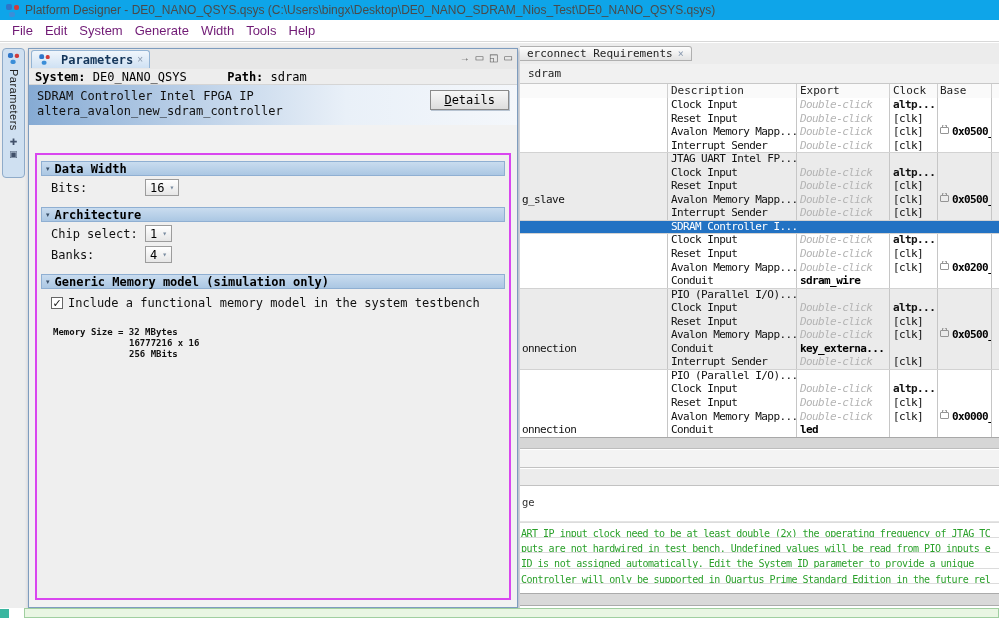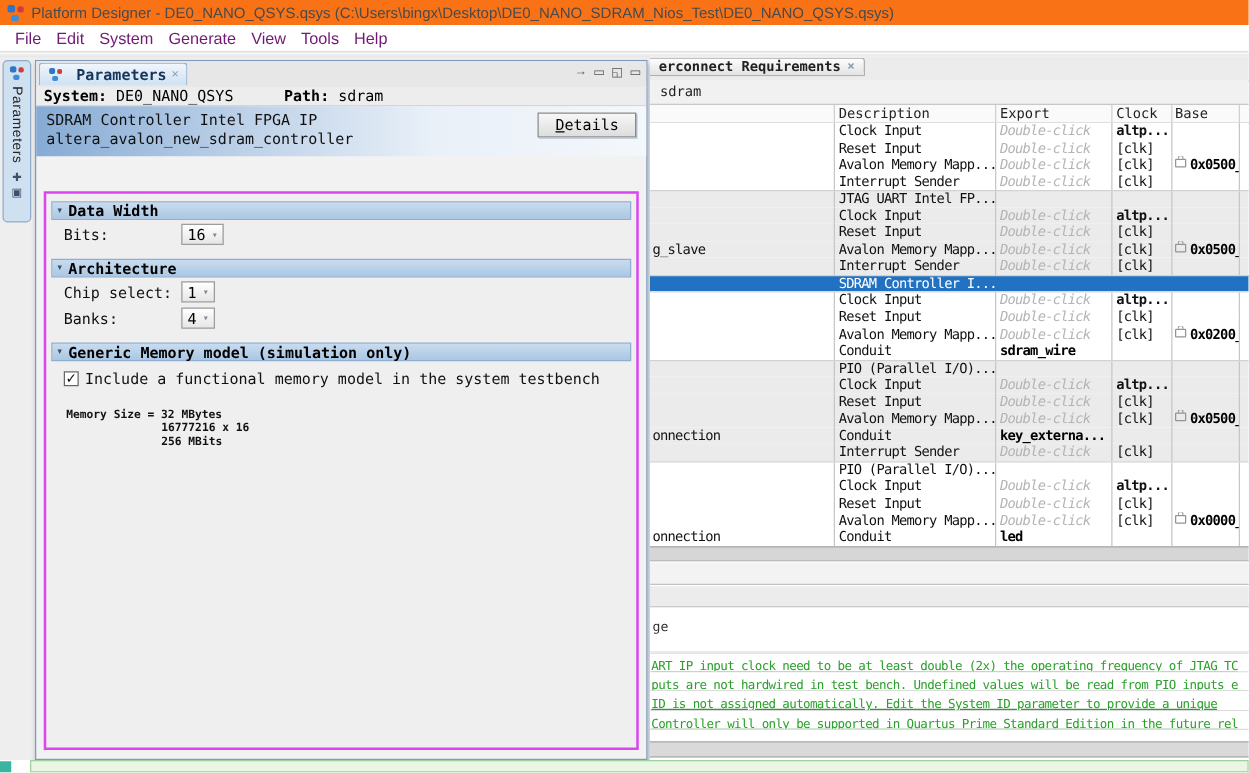--- a/index.html
+++ b/index.html
@@ -1,21 +1,21 @@
 <!DOCTYPE html>
 <html><head>
 <meta charset="utf-8">
 <style>
   html,body{margin:0;padding:0;}
   body{width:999px;height:618px;overflow:hidden;background:#fff;
        font-family:"Liberation Sans",sans-serif;position:relative;}
   .mono{font-family:"DejaVu Sans Mono",monospace;}
 
   
-  .titlebar{position:absolute;left:0;top:0;width:999px;height:20px;background:#f97316;
+  .titlebar{position:absolute;left:0;top:0;width:999px;height:20px;background:#0ea5e9;
             display:flex;align-items:center;padding-left:6px;box-sizing:border-box;}
   .app-logo{width:13px;height:13px;position:relative;margin-right:6px;flex:0 0 auto;}
   .app-logo i{position:absolute;border-radius:2px;}
   .app-logo .a{left:0;top:0;width:6px;height:6px;background:#2e75c8;}
   .app-logo .b{right:0;top:1px;width:5px;height:5px;background:#d03c3c;}
   .app-logo .c{left:3px;bottom:0;width:6px;height:5px;background:#3b8ed8;}
   .title-text{font-size:12px;color:#4a4a4a;white-space:nowrap;}
   .menubar{position:absolute;left:0;top:20px;width:999px;height:22px;background:#fff;
            border-bottom:1px solid #d8d8d8;display:flex;align-items:center;padding-left:6px;
            box-sizing:border-box;}
@@ -93,21 +93,21 @@
            font-family:"DejaVu Sans Mono",monospace;line-height:11px;}
   .memsize .ind{padding-left:76px;}
 
   
   .rp{position:absolute;left:520px;top:0;width:479px;height:563px;background:#fff;}
   .rp-tabrow{position:absolute;left:0;top:0;right:0;height:19px;background:#ececec;
              border-bottom:1px solid #b5b5b5;}
   .rp-tab{position:absolute;left:0;top:1px;height:15px;display:flex;align-items:center;gap:5px;
           background:linear-gradient(180deg,#fdfdfd,#e3e3e3);border:1px solid #b0b0b0;border-left:none;
           border-radius:0 3px 0 0;padding:0 7px;box-sizing:border-box;
-          font-size:11px;font-family:"DejaVu Sans Mono",monospace;color:#222;font-weight:bold;}
+          font-size:11px;font-family:"DejaVu Sans Mono",monospace;color:#222;}
   .rp-pathrow{position:absolute;left:0;top:19px;right:0;height:20px;background:#f1f1f1;
               border-bottom:1px solid #c8c8c8;font-size:11px;font-family:"DejaVu Sans Mono",monospace;
               color:#222;padding:3px 0 0 8px;box-sizing:border-box;}
 
   .thead{position:absolute;left:0;top:39px;right:0;height:14px;background:#fafafa;
          border-bottom:1px solid #b0b0b0;display:flex;
          font-size:11px;font-family:"DejaVu Sans Mono",monospace;color:#222;}
   .thead .cell{border-right-color:#d0d0d0;}
   .rows{position:absolute;left:0;top:53px;right:0;height:339px;overflow:hidden;}
   .trow{display:flex;height:13.56px;line-height:13.4px;font-size:11px;letter-spacing:-0.6px;
@@ -167,21 +167,21 @@
       <i class="c"></i>
     </span>
   <span class="title-text">Platform Designer - DE0_NANO_QSYS.qsys (C:\Users\bingx\Desktop\DE0_NANO_SDRAM_Nios_Test\DE0_NANO_QSYS.qsys)</span>
 </div>
 
 <div class="menubar">
     <span class="menu-item">File</span>
     <span class="menu-item">Edit</span>
     <span class="menu-item">System</span>
     <span class="menu-item">Generate</span>
-    <span class="menu-item">View</span>
+    <span class="menu-item">Width</span>
     <span class="menu-item">Tools</span>
     <span class="menu-item">Help</span>
   </div>
 <div class="toolbar-strip"></div>
 
 <div class="main">
 
   <div class="vtab">
     <span class="app-logo">
         <i class="a"></i>

